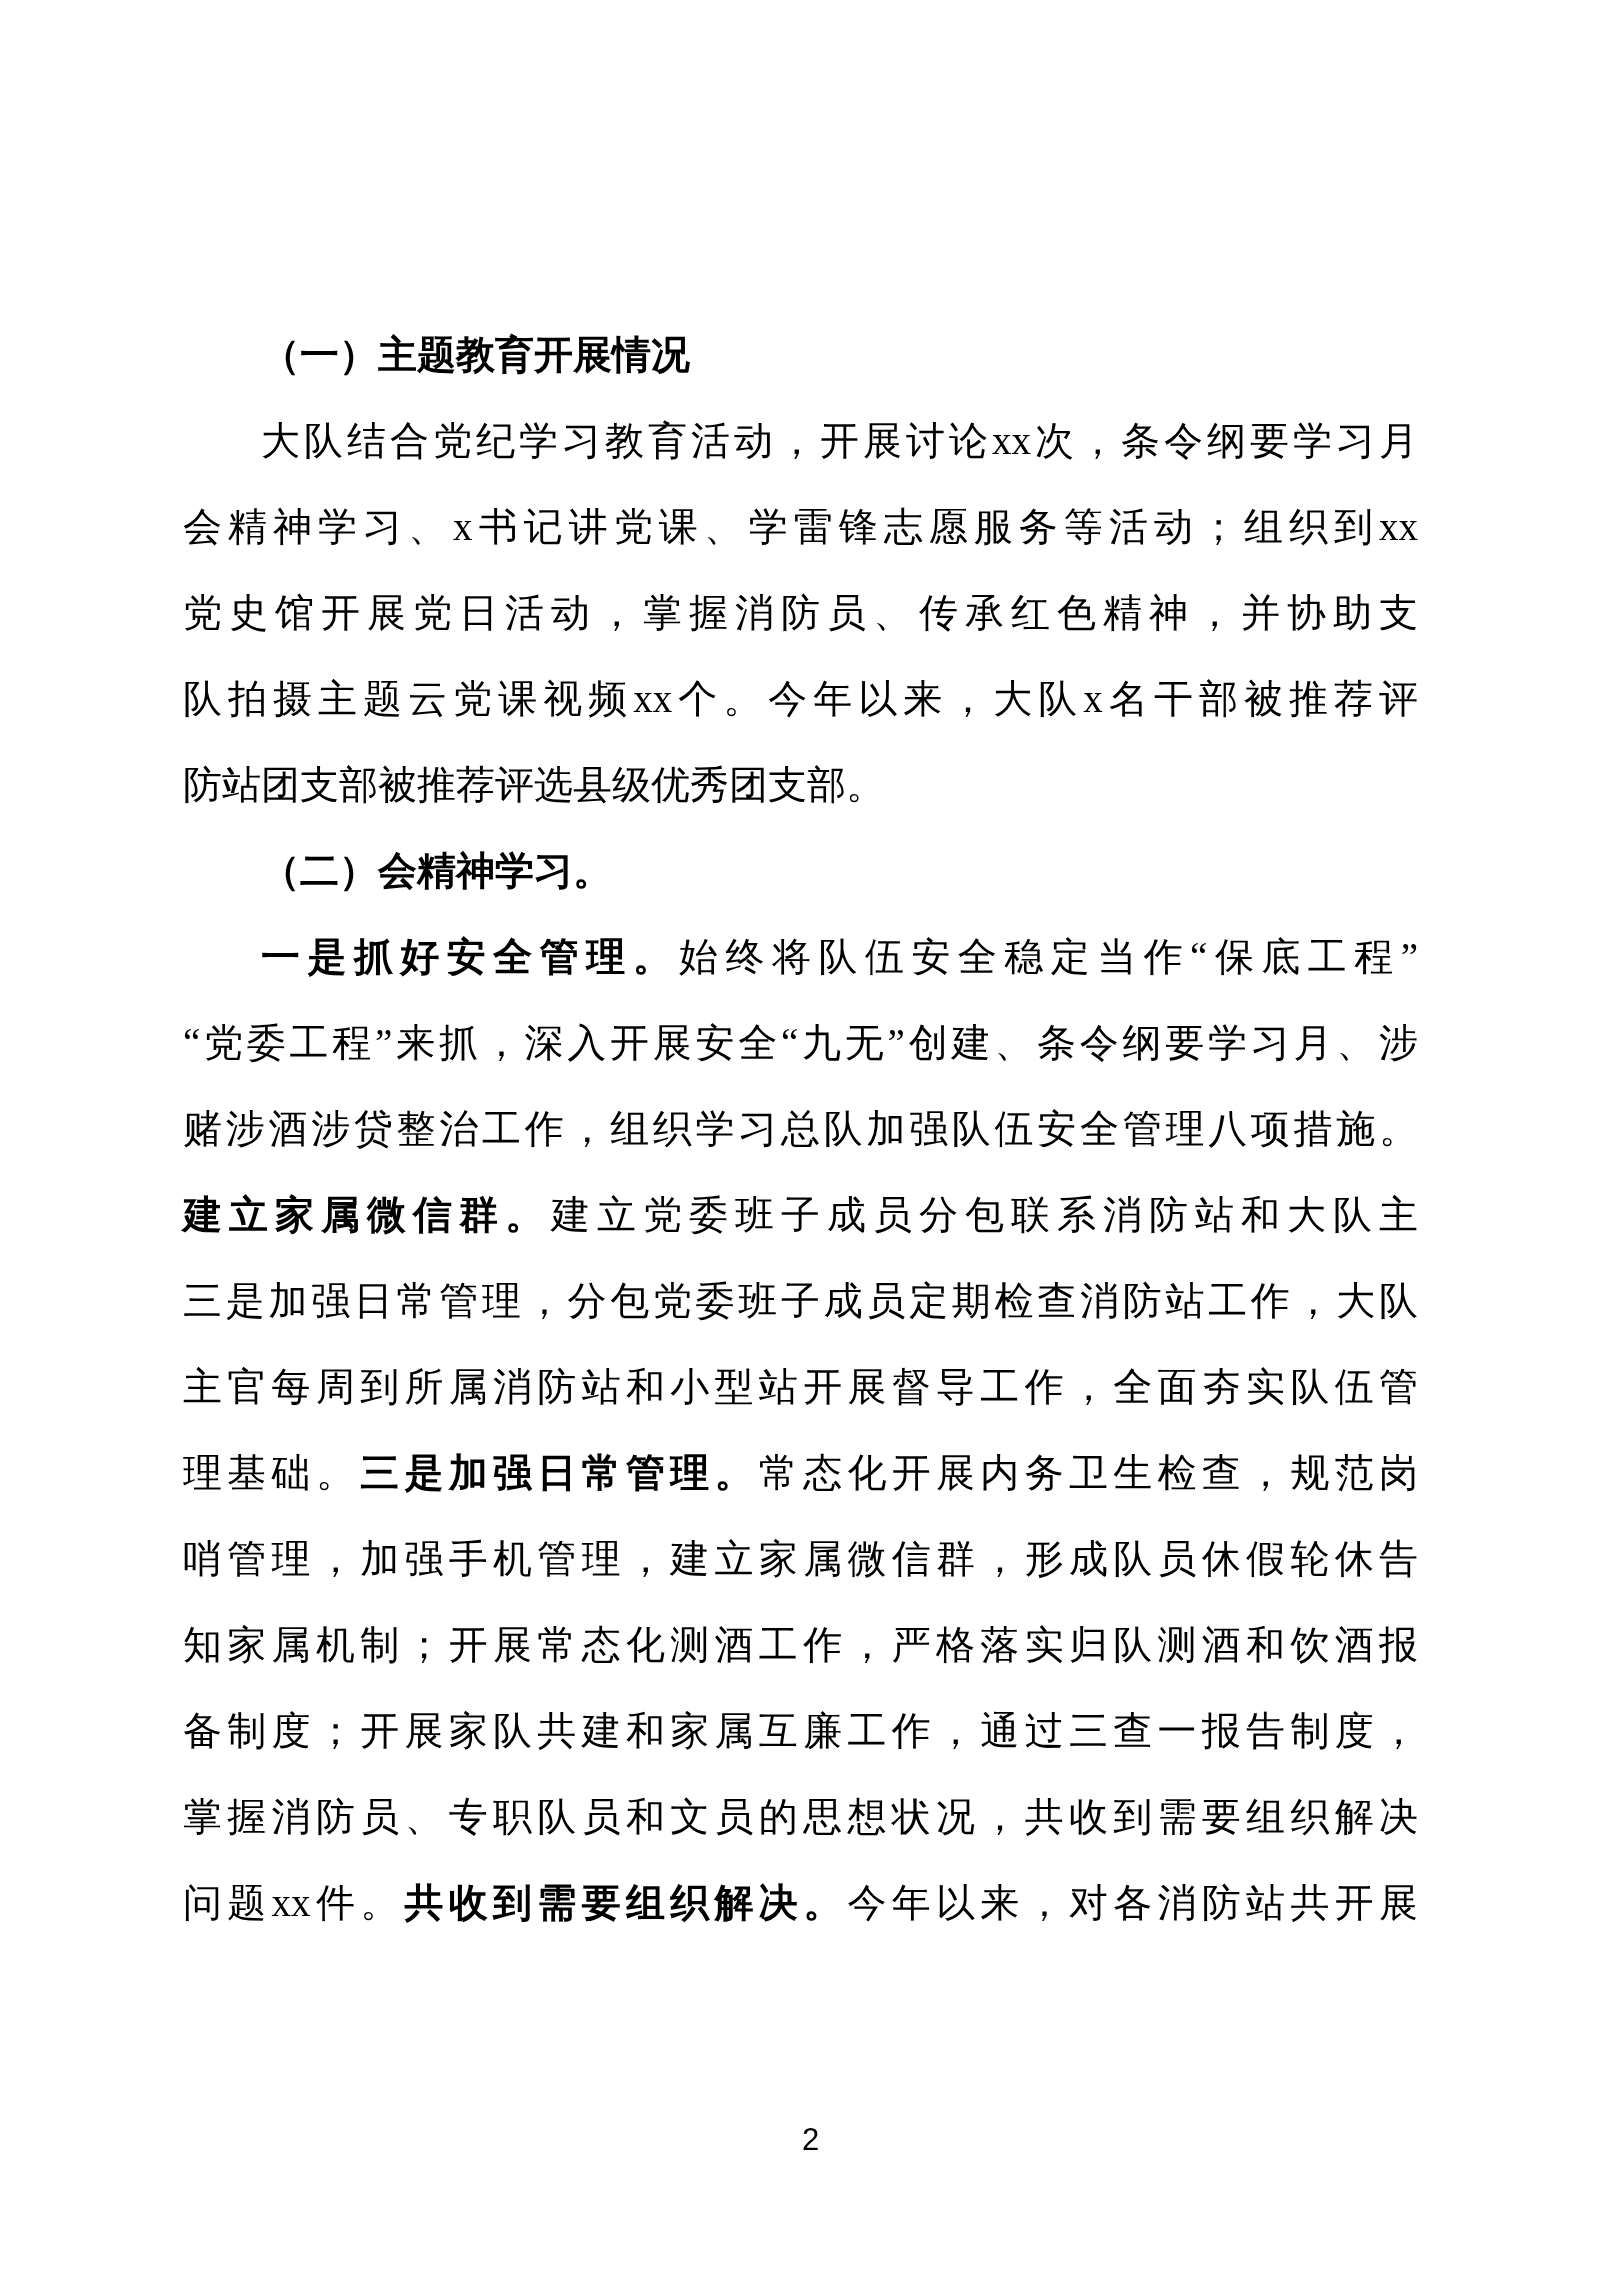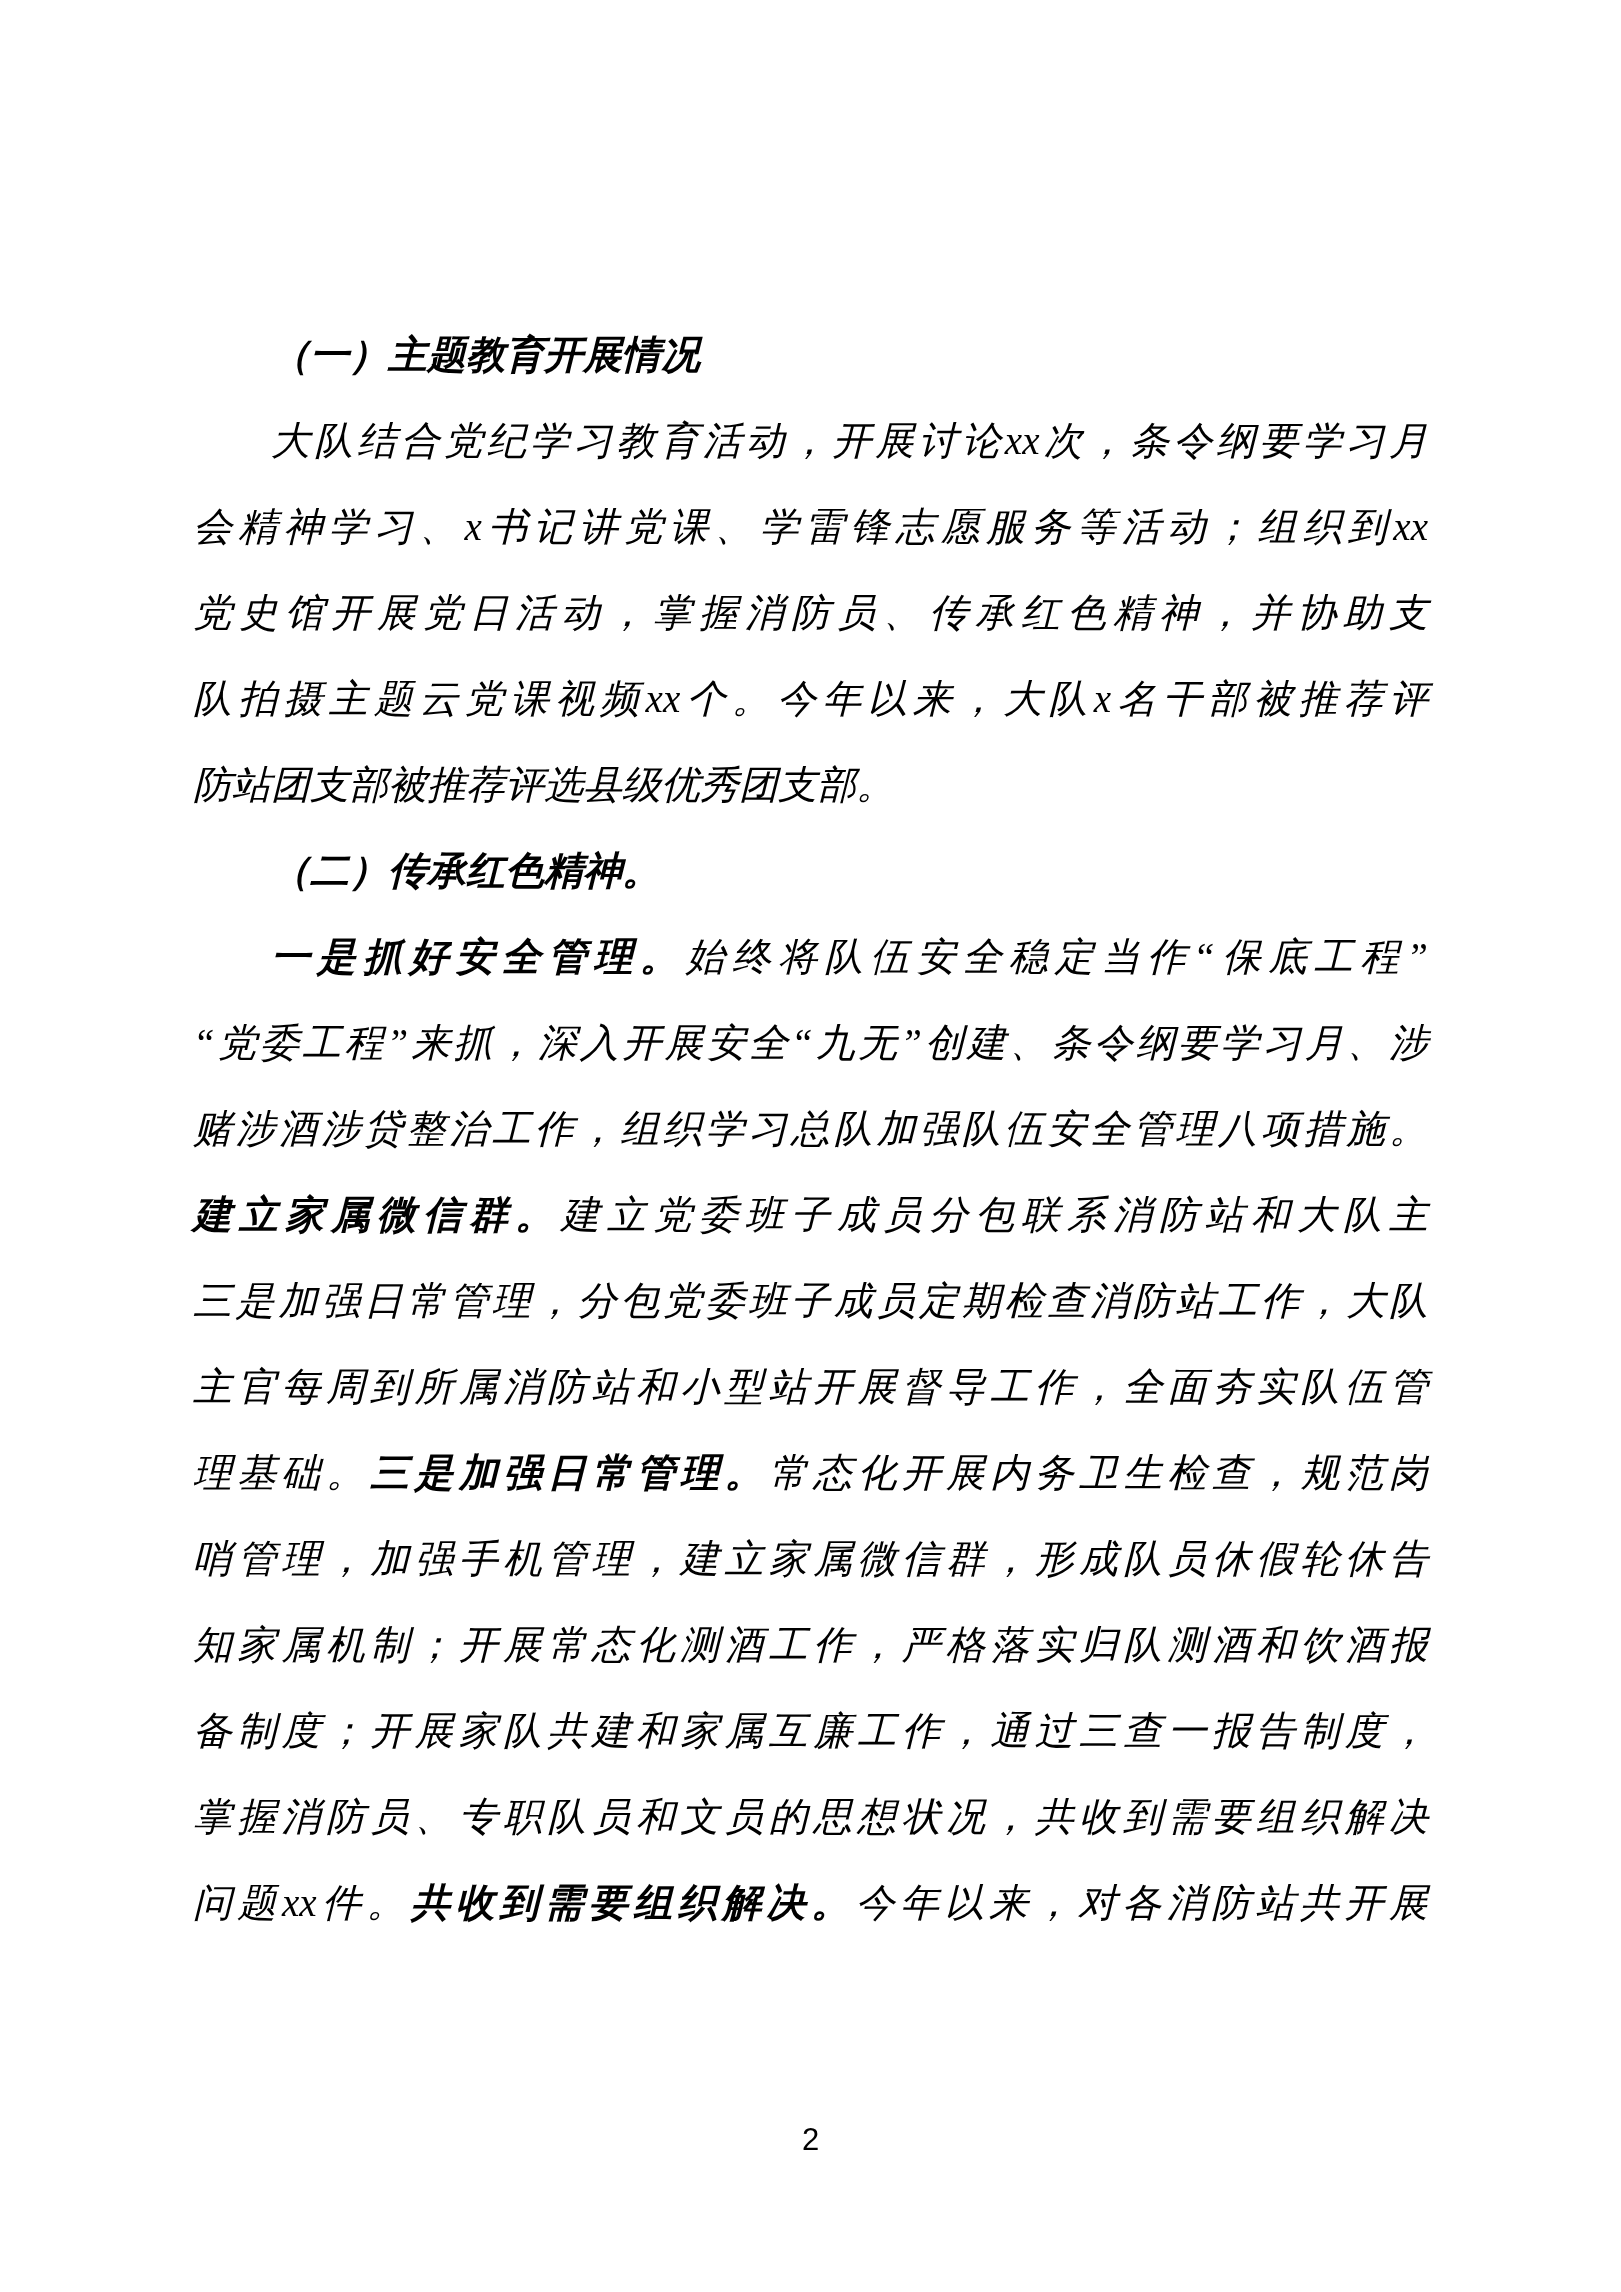--- a/index.html
+++ b/index.html
@@ -8,24 +8,23 @@
   }
   body {
     width: 1621px;
     height: 2293px;
     position: relative;
     background: #ffffff;
     overflow: hidden;
   }
   .content {
     position: absolute;
-    left: 193px;
+    left: 183px;
     top: 312px;
     width: 1235px;
-    font-style: italic;
   }
   .line {
     height: 86px;
     line-height: 86px;
     font-size: 39px;
     color: #000000;
     font-family: "Liberation Serif", "DejaVu Serif", serif;
   }
   .j {
     text-align: justify;
@@ -56,21 +55,21 @@
 <div class="content">
 
   <div class="line ind"><span class="heading">（一）主题教育开展情况</span></div>
 
   <div class="line j ind"><span>大队结合党纪学习教育活动，开展讨论xx次，条令纲要学习月</span></div>
   <div class="line j"><span>会精神学习、x书记讲党课、学雷锋志愿服务等活动；组织到xx</span></div>
   <div class="line j"><span>党史馆开展党日活动，掌握消防员、传承红色精神，并协助支</span></div>
   <div class="line j"><span>队拍摄主题云党课视频xx个。今年以来，大队x名干部被推荐评</span></div>
   <div class="line"><span>防站团支部被推荐评选县级优秀团支部。</span></div>
 
-  <div class="line ind"><span class="heading">（二）传承红色精神。</span></div>
+  <div class="line ind"><span class="heading">（二）会精神学习。</span></div>
 
   <div class="line j ind"><span class="b">一是抓好安全管理。</span><span>始终将队伍安全稳定当作“保底工程”</span></div>
   <div class="line j"><span>“党委工程”来抓，深入开展安全“九无”创建、条令纲要学习月、涉</span></div>
   <div class="line j"><span>赌涉酒涉贷整治工作，组织学习总队加强队伍安全管理八项措施。</span></div>
   <div class="line j"><span class="b">建立家属微信群。</span><span>建立党委班子成员分包联系消防站和大队主</span></div>
   <div class="line j"><span>三是加强日常管理，分包党委班子成员定期检查消防站工作，大队</span></div>
   <div class="line j"><span>主官每周到所属消防站和小型站开展督导工作，全面夯实队伍管</span></div>
   <div class="line j"><span>理基础。</span><span class="b">三是加强日常管理。</span><span>常态化开展内务卫生检查，规范岗</span></div>
   <div class="line j"><span>哨管理，加强手机管理，建立家属微信群，形成队员休假轮休告</span></div>
   <div class="line j"><span>知家属机制；开展常态化测酒工作，严格落实归队测酒和饮酒报</span></div>

